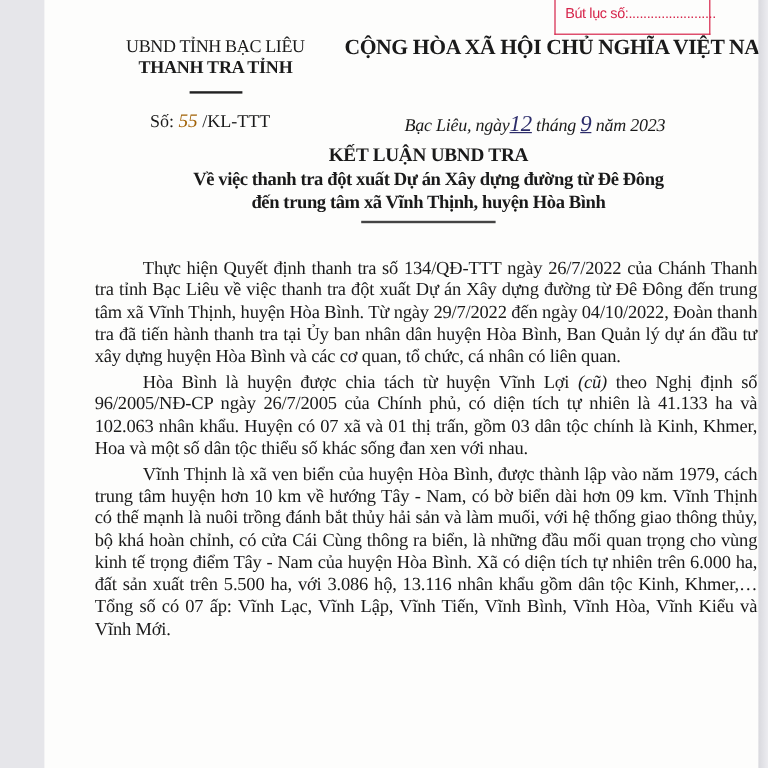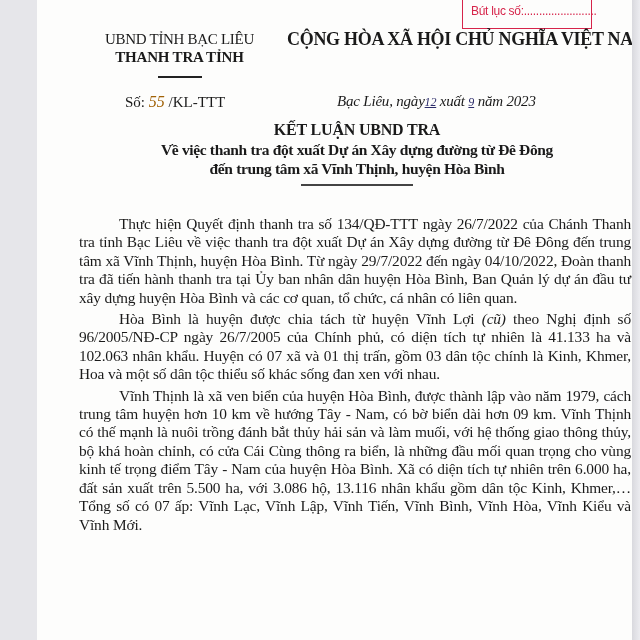--- a/index.html
+++ b/index.html
@@ -117,21 +117,21 @@
       position: absolute;
       left: 300px;
       top: 93px;
       font-size: 15px;
       font-style: italic;
       white-space: nowrap;
       letter-spacing: -0.2px;
     }
     .place-date .hand {
       color: #2c2c6a;
-      font-size: 12px;
+      font-size: 19px;
       text-decoration: underline;
     }
 
     
     .title-block {
       position: absolute;
       left: 60px;
       top: 120px;
       width: 520px;
       text-align: center;
@@ -247,21 +247,21 @@
     <span>Số:</span>
     <span class="hand">55</span>
     <span>/KL-TTT</span>
   </div>
 
   <div class="hdr-right">
     <div class="nation">CỘNG HÒA XÃ HỘI CHỦ NGHĨA VIỆT NAM</div>
   </div>
 
   <div class="place-date">
-    <span>Bạc Liêu, ngày</span><span class="hand">12</span><span> xuất</span>
+    <span>Bạc Liêu, ngày</span><span class="hand">12</span><span> tháng</span>
     <span class="hand">9</span><span> năm 2023</span>
   </div>
 
   <div class="title-block">
     <div class="title">KẾT LUẬN UBND TRA</div>
     <div class="subtitle">Về việc thanh tra đột xuất Dự án Xây dựng đường từ Đê Đông</div>
     <div class="subtitle">đến trung tâm xã Vĩnh Thịnh, huyện Hòa Bình</div>
     <div class="rule"></div>
   </div>
 

